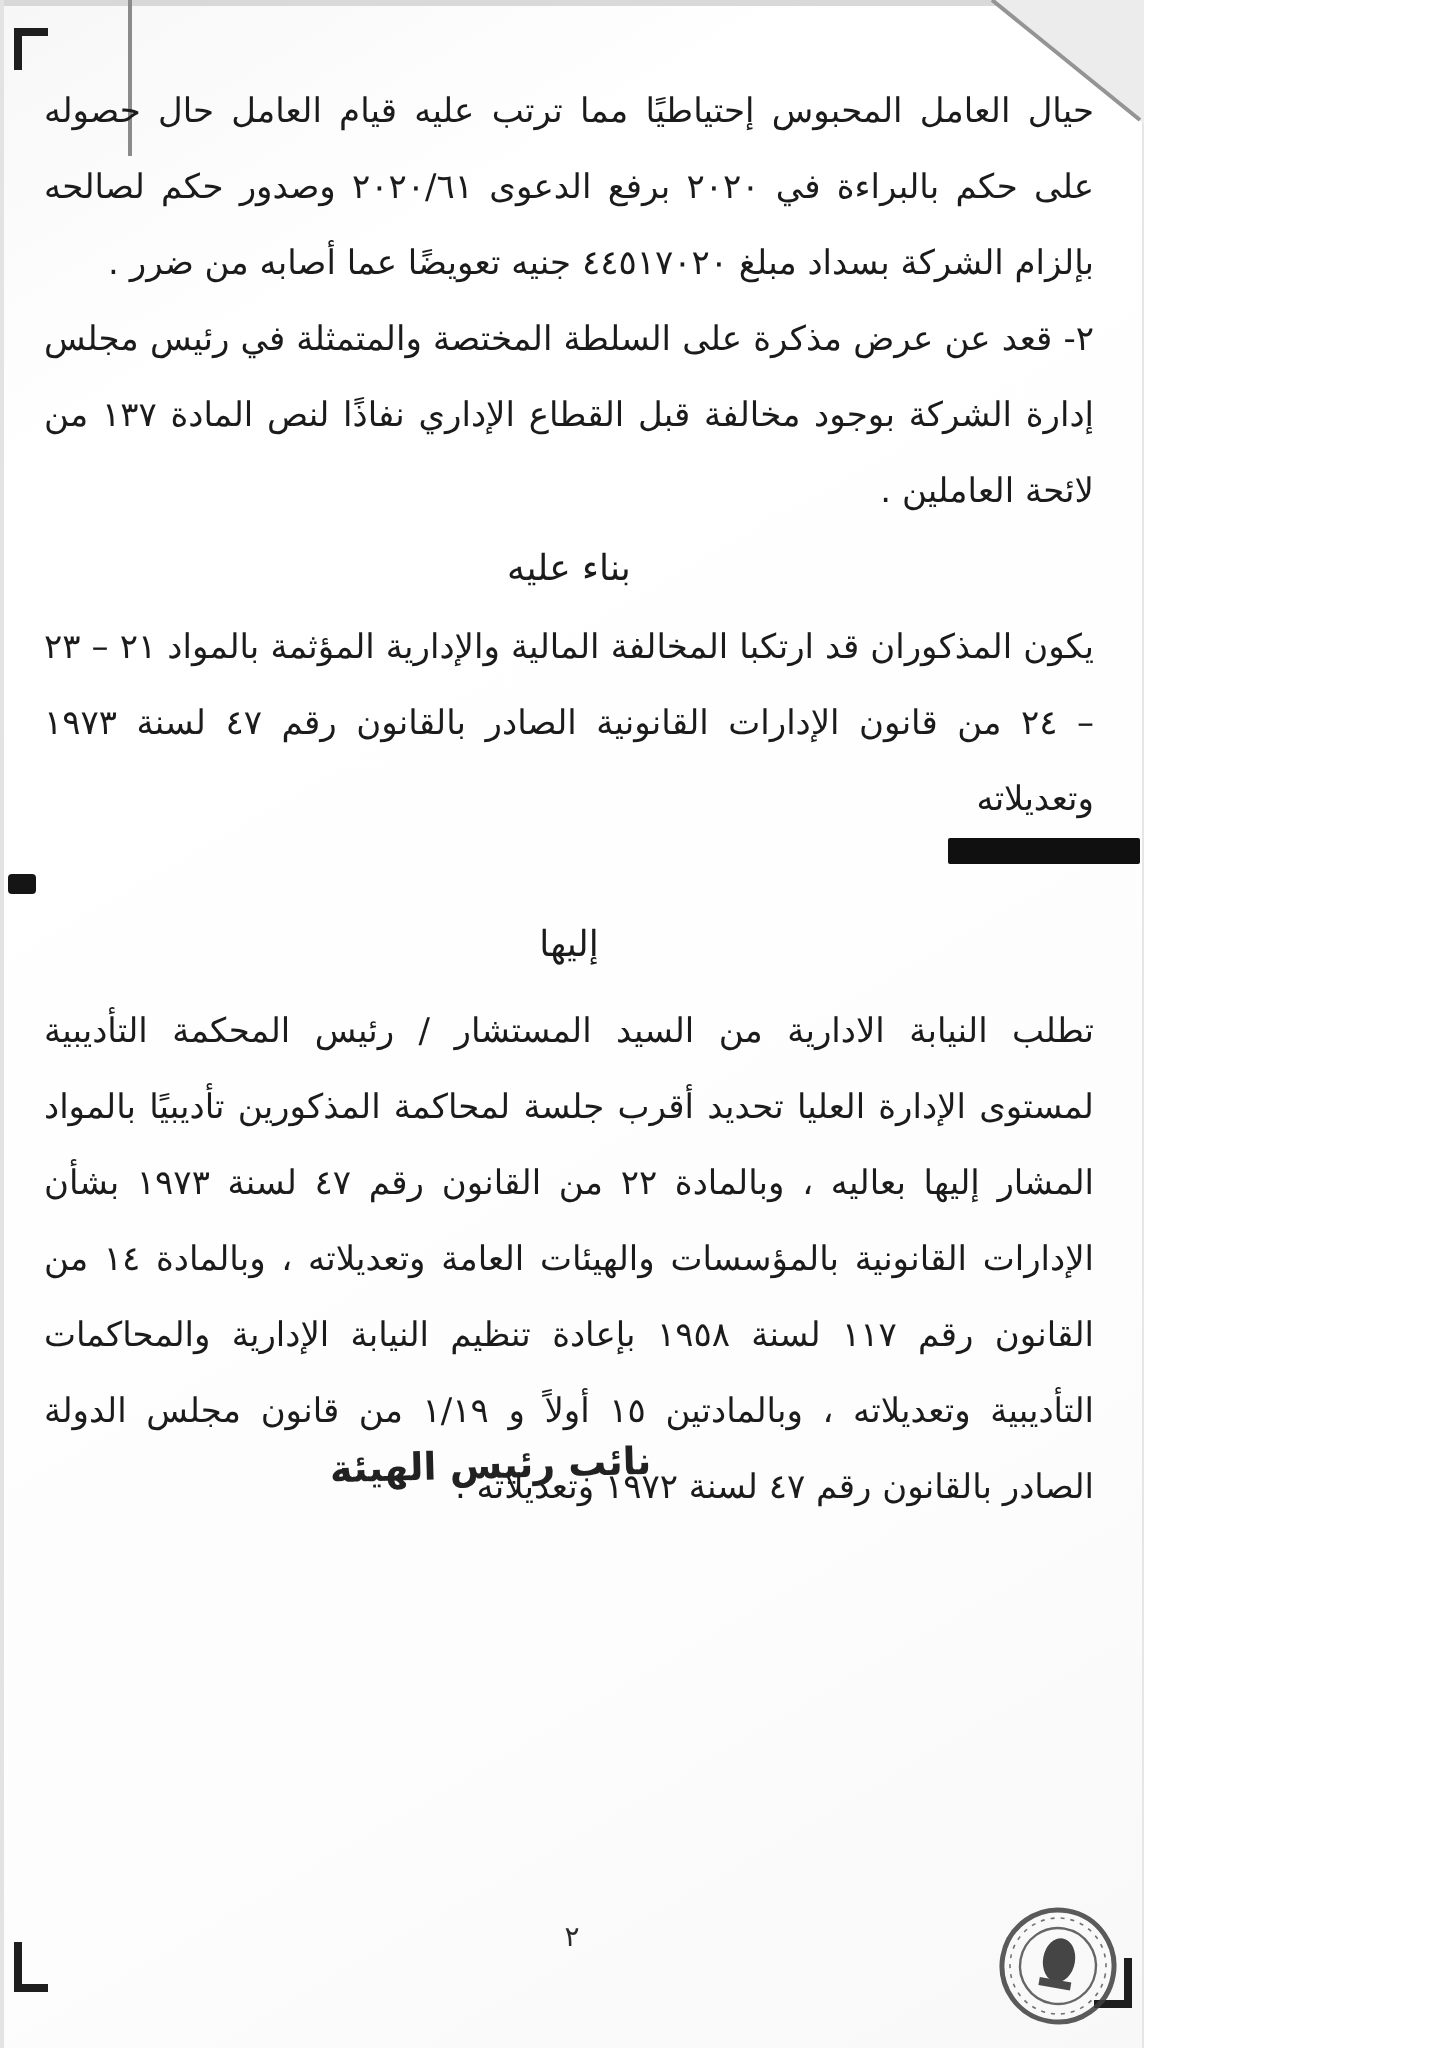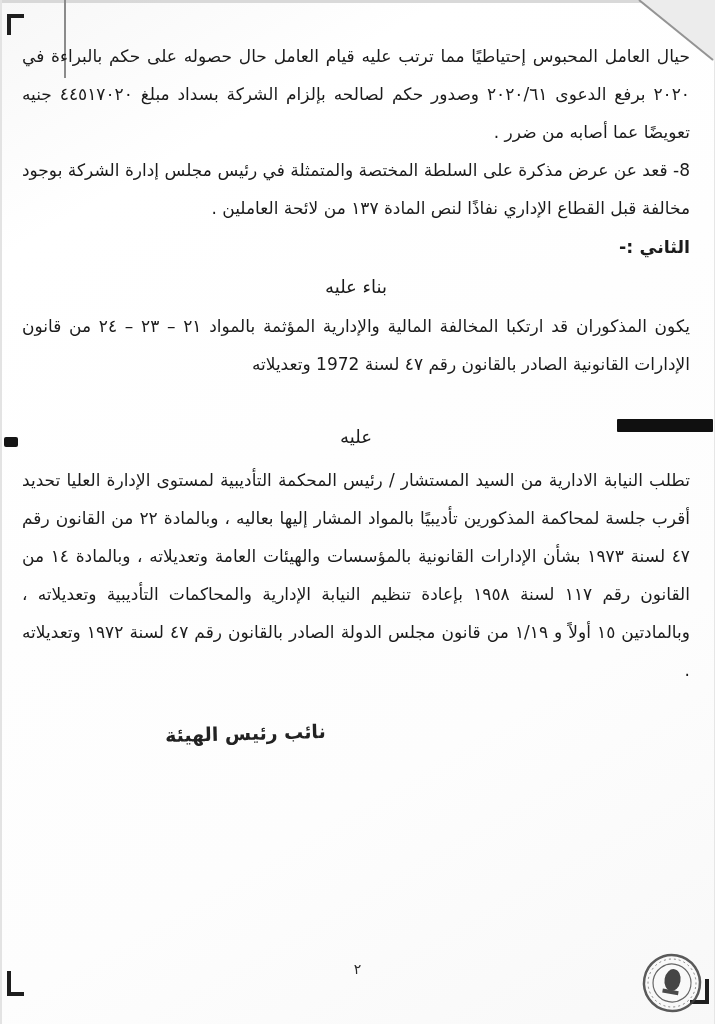--- a/index.html
+++ b/index.html
@@ -3,21 +3,21 @@
 <meta charset="utf-8">
 <style>
   * { margin: 0; padding: 0; box-sizing: border-box; }
   html, body {
     width: 715px; height: 1024px;
     font-family: "DejaVu Sans", "Liberation Sans", sans-serif;
     background: #ffffff;
   }
   .page {
     position: relative;
-    width: 715px; height: 1024px;
+    width: 572px; height: 1024px;
     background: linear-gradient(150deg, #f7f7f7 0%, #ffffff 18%, #fdfdfd 70%, #f8f8f8 100%);
     overflow: hidden;
     color: #1b1b1b;
   }
   .edge-top   { position:absolute; top:0; left:0; right:0; height:3px; background:#d2d2d2; opacity:.85; }
   .edge-left  { position:absolute; top:0; left:0; bottom:0; width:2px; background:#e3e3e3; }
   .edge-right { position:absolute; top:0; right:0; bottom:0; width:1px; background:#e6e6e6; }
   .mark-vline { position:absolute; top:0; left:64px; width:2px; height:78px; background:#8b8b8b; }
 
   .corner { position:absolute; }
@@ -100,25 +100,24 @@
   <div class="corner bl"></div>
   <div class="corner br"></div>
 
   <svg class="fold" width="86" height="66">
     <polygon points="10,0 86,0 86,62" fill="#ececec"></polygon>
     <line x1="10" y1="0" x2="84" y2="60" stroke="#949494" stroke-width="2"></line>
   </svg>
 
   <main class="content">
     <p class="para">حيال العامل المحبوس إحتياطيًا مما ترتب عليه قيام العامل حال حصوله على حكم بالبراءة في ٢٠٢٠ برفع الدعوى ٢٠٢٠/٦١ وصدور حكم لصالحه بإلزام الشركة بسداد مبلغ ٤٤٥١٧٠٢٠ جنيه تعويضًا عما أصابه من ضرر .</p>
-    <p class="para">8- قعد عن عرض مذكرة على السلطة المختصة والمتمثلة في رئيس مجلس إدارة الشركة بوجود مخالفة قبل القطاع الإداري نفاذًا لنص المادة ١٣٧ من لائحة العاملين .</p>
-    <p class="heading-right">الثاني :-</p>
+    <p class="para">٢- قعد عن عرض مذكرة على السلطة المختصة والمتمثلة في رئيس مجلس إدارة الشركة بوجود مخالفة قبل القطاع الإداري نفاذًا لنص المادة ١٣٧ من لائحة العاملين .</p>
     <p class="heading-center">بناء عليه</p>
-    <p class="para">يكون المذكوران قد ارتكبا المخالفة المالية والإدارية المؤثمة بالمواد ٢١ – ٢٣ – ٢٤ من قانون الإدارات القانونية الصادر بالقانون رقم ٤٧ لسنة 1972 وتعديلاته</p>
-    <p class="heading-center therefore">عليه</p>
+    <p class="para">يكون المذكوران قد ارتكبا المخالفة المالية والإدارية المؤثمة بالمواد ٢١ – ٢٣ – ٢٤ من قانون الإدارات القانونية الصادر بالقانون رقم ٤٧ لسنة ١٩٧٣ وتعديلاته</p>
+    <p class="heading-center therefore">إليها</p>
     <p class="para">تطلب النيابة الادارية من السيد المستشار / رئيس المحكمة التأديبية لمستوى الإدارة العليا تحديد أقرب جلسة لمحاكمة المذكورين تأديبيًا بالمواد المشار إليها بعاليه ، وبالمادة ٢٢ من القانون رقم ٤٧ لسنة ١٩٧٣ بشأن الإدارات القانونية بالمؤسسات والهيئات العامة وتعديلاته ، وبالمادة ١٤ من القانون رقم ١١٧ لسنة ١٩٥٨ بإعادة تنظيم النيابة الإدارية والمحاكمات التأديبية وتعديلاته ، وبالمادتين ١٥ أولاً و ١/١٩ من قانون مجلس الدولة الصادر بالقانون رقم ٤٧ لسنة ١٩٧٢ وتعديلاته .</p>
   </main>
 
   <div class="redaction-right"></div>
   <div class="redaction-left"></div>
 
   <div class="signature">نائب رئيس الهيئة</div>
 
   <div class="page-number">٢</div>
 

